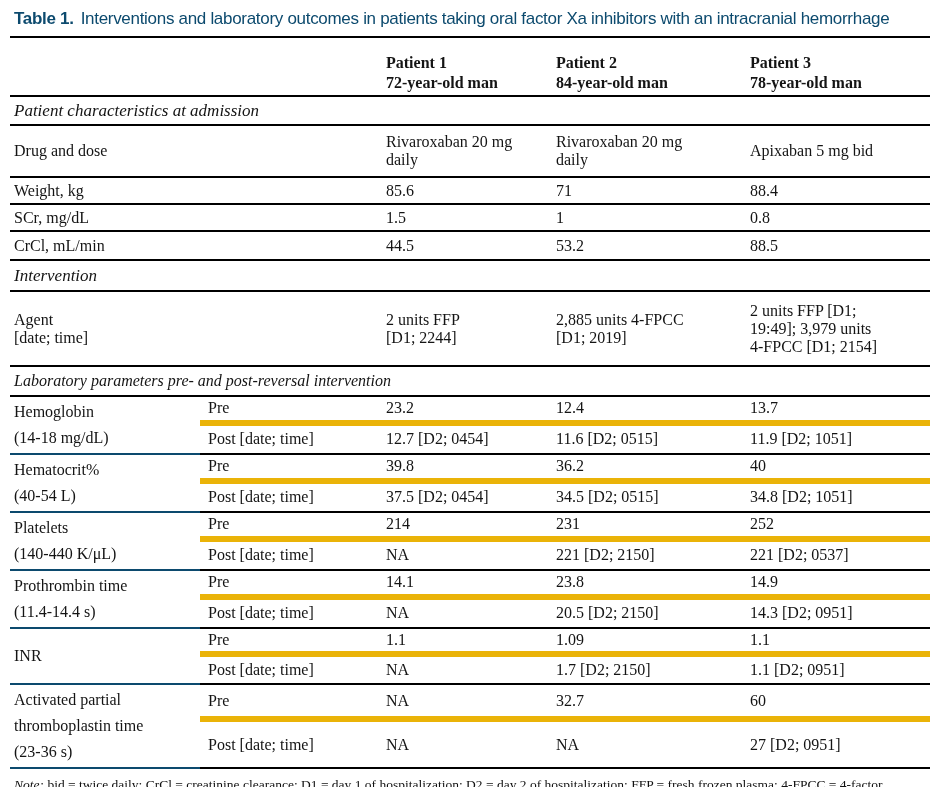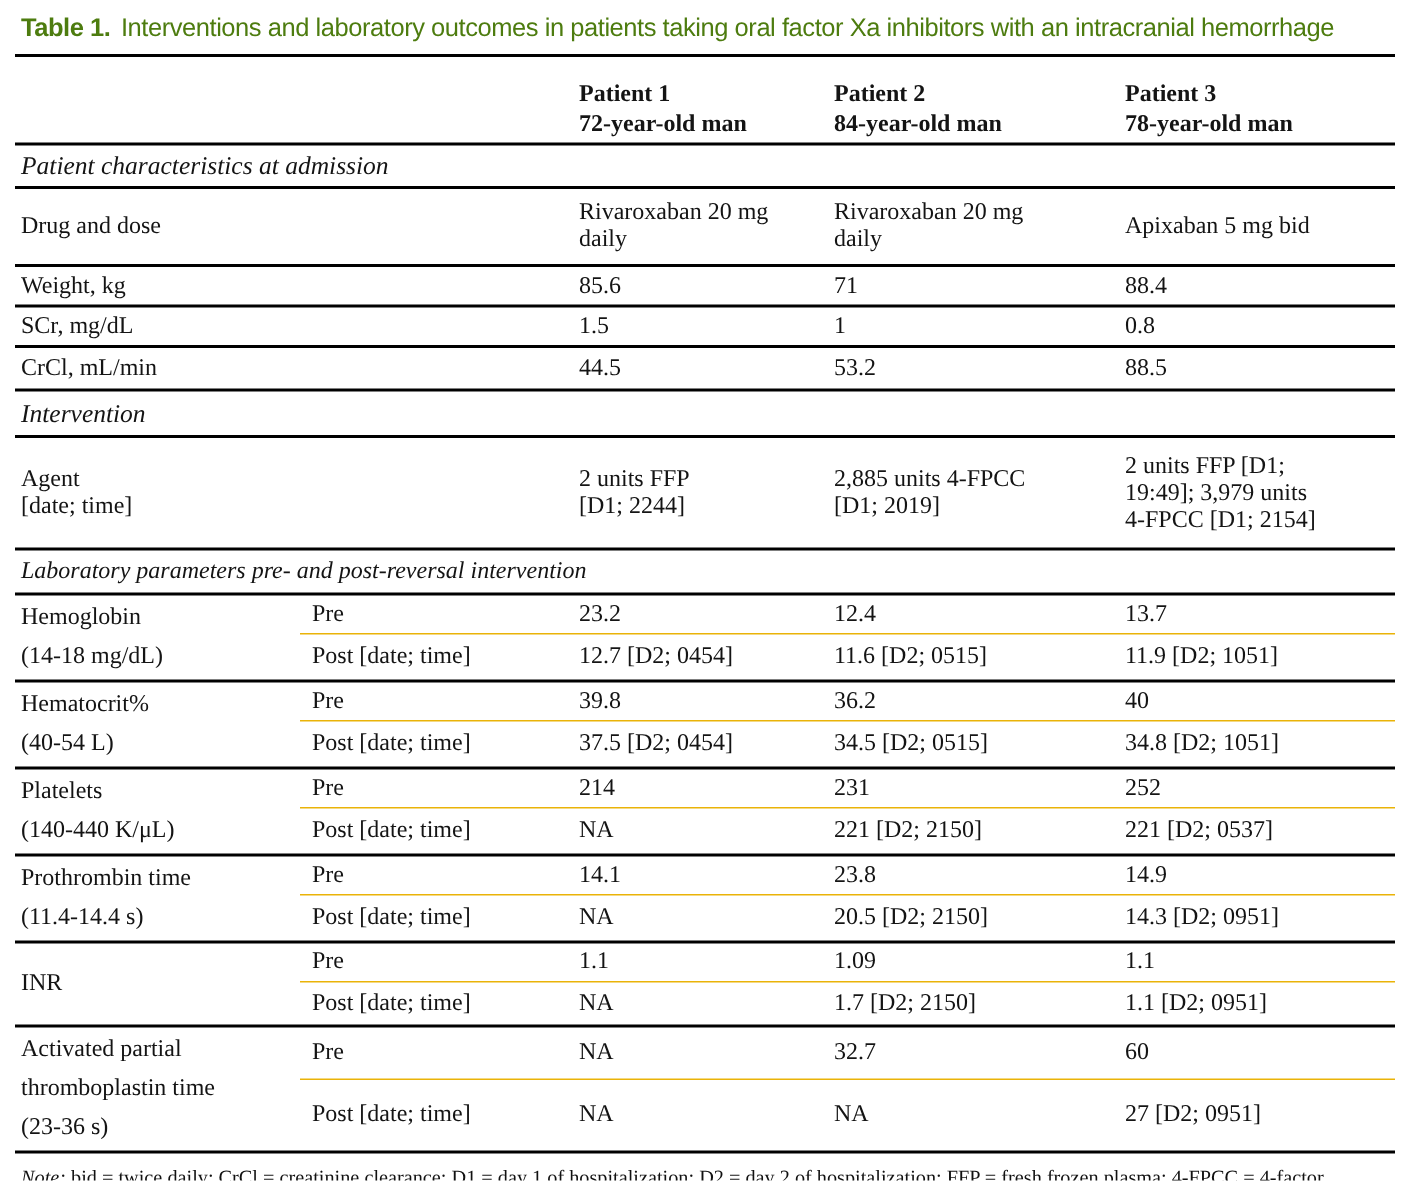--- a/index.html
+++ b/index.html
@@ -6,21 +6,21 @@
   body{
     width:940px;height:787px;
     font-family:"Liberation Serif", serif;
     color:#141414;
     -webkit-font-smoothing:antialiased;
   }
   
   .title{
     font-family:"Liberation Sans", sans-serif;
     font-size:17px;line-height:26px;letter-spacing:-0.3px;
-    color:#4d7c0f;
+    color:#0c4a6e;
     margin:6px 12px 4px 14px;
   }
   .title .tlabel{font-weight:bold;margin-right:7px;}
   
   table.tbl{
     border-collapse:collapse;table-layout:fixed;
     width:920px;margin:0 10px;
     border-top:2px solid #000;
     font-size:16px;
   }
@@ -38,22 +38,22 @@
   tr.sec3 td{font-size:16px;}
   
   tr.bb2 td{border-bottom:2px solid #000;}
   tr.drug{height:52px;}
   tr.weight{height:27px;margin-left:36px;}
   tr.scr{height:27px;}
   tr.crcl{height:29px;}
   tr.agent{height:75px;}
   
   tr.pre-row{height:26px;}
-  tr.pre-row td{border-bottom:1px solid #eab308;}
-  tr.pre-row td.grp-label{border-bottom:2px solid #000000;line-height:26px;}
+  tr.pre-row td{border-bottom:6px solid #eab308;}
+  tr.pre-row td.grp-label{border-bottom:2px solid #0c4a6e;line-height:26px;}
   tr.post-row{height:30px;}
   tr.post-row td{border-bottom:2px solid #000;}
   tr.post-last{height:36px;}
   td.grp-label.tight{line-height:19px;}
   
   .footnote{
     margin:7px 12px 0 14px;
     font-size:13.5px;line-height:17.5px;color:#111;
     width:912px;
   }

